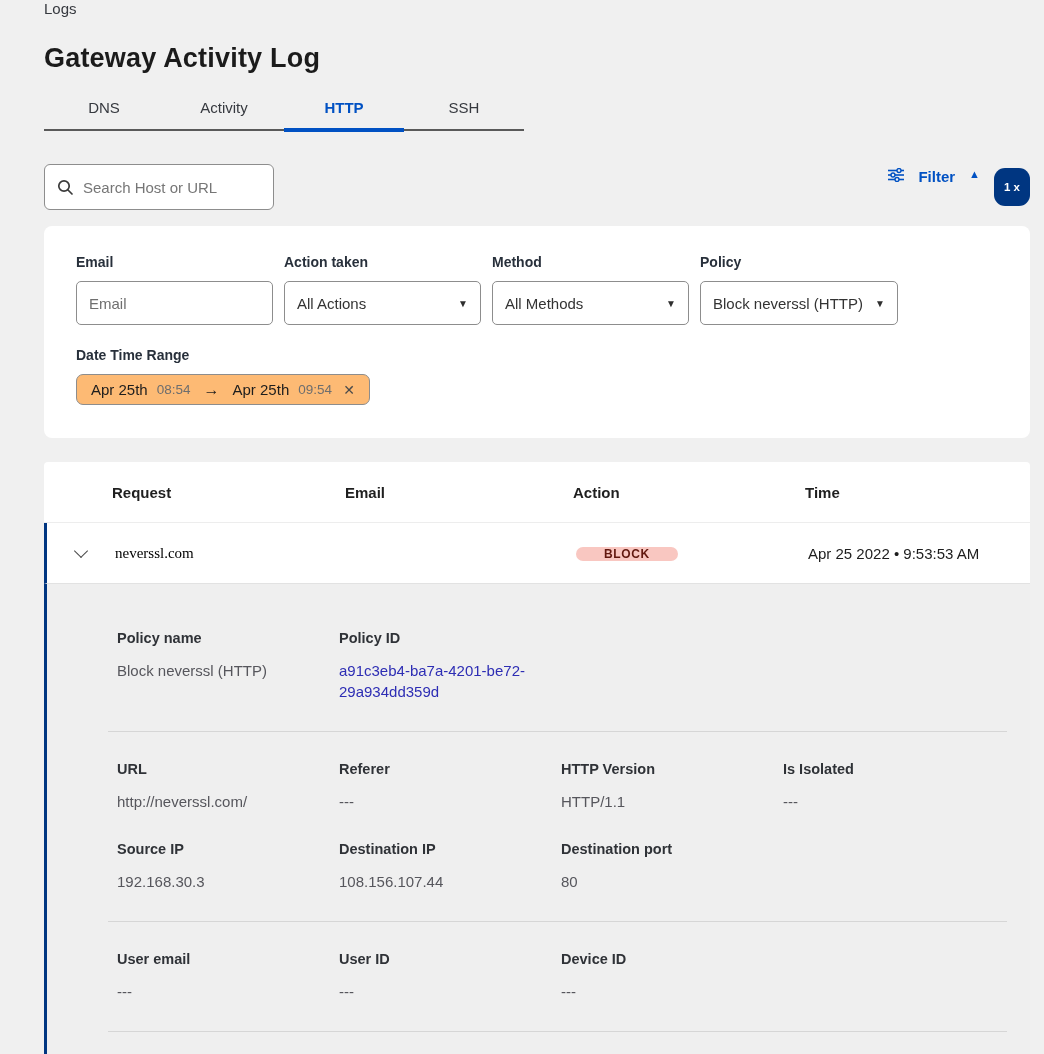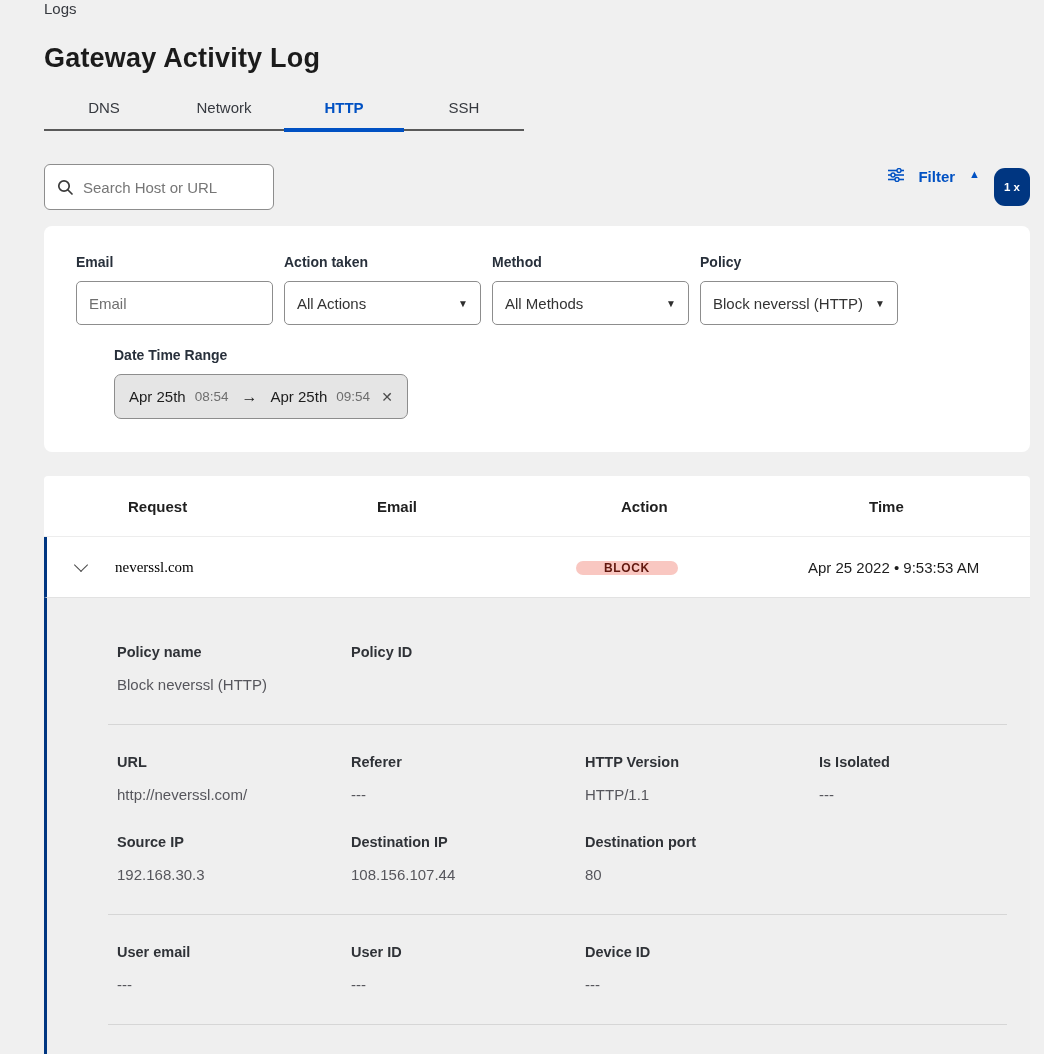--- a/index.html
+++ b/index.html
@@ -35,62 +35,62 @@
   
   .filter-card { background: #fff; border-radius: 8px; margin-top: 16px; padding: 28px 32px 33px 32px; }
   .filter-grid { display: flex; gap: 11px; }
   .filter-field { width: 197px; }
   .filter-field .f-label { font-size: 14px; font-weight: 700; color: #28303b; margin-bottom: 11px; }
   .f-input, .f-select { height: 44px; border: 1px solid #8d8d8d; border-radius: 5px; background: #fff; display: flex; align-items: center; padding: 0 12px; font-size: 15px; color: #333; }
   .f-input input { border: none; outline: none; width: 100%; font-size: 15px; font-family: inherit; background: transparent; color: #333; }
   .f-input input::placeholder { color: #6f6f6f; }
   .f-select { justify-content: space-between; cursor: pointer; }
   .f-select .sel-arrow { color: #2e2e2e; font-size: 10px; margin-left: 6px; }
-  .date-section { margin-top: 22px; margin-left: 38px; }
+  .date-section { margin-top: 22px; }
   .date-section .f-label { font-size: 14px; font-weight: 700; color: #28303b; margin-bottom: 11px; }
-  .date-control { width: 294px; height: 45px; border: 1px solid #8d8d8d; border-radius: 7px; background: #e5e5e5; display: flex; align-items: center; padding: 0 14px; gap: 9px; font-size: 15px; }
+  .date-control { width: 294px; height: 31px; border: 1px solid #8d8d8d; border-radius: 7px; background: #fdba74; display: flex; align-items: center; padding: 0 14px; gap: 9px; font-size: 15px; }
   .date-val { color: #1d1d1d; }
   .time-val { color: #6e6e6e; font-size: 13.5px; }
   .range-arrow { color: #1d1d1d; font-size: 16px; margin: 0 4px; }
   .clear-x { margin-left: auto; color: #4b4b4b; font-size: 14px; cursor: pointer; }
 
   
   .table-card { background: #fff; margin-top: 24px; border-radius: 4px 4px 0 0; }
   .tbl-grid { display: grid; grid-template-columns: 68px 233px 228px 232px 1fr; align-items: center; }
-  .tbl-header { height: 61px; border-bottom: 1px solid #ededed; gap: 16px; }
+  .tbl-header { height: 61px; border-bottom: 1px solid #ededed; }
   .tbl-header .th { font-size: 15px; font-weight: 700; color: #1f1f1f; }
   .log-row { height: 61px; background: #fff; border-left: 3px solid #003681; border-bottom: 1px solid #e2e2e2; cursor: pointer; }
   .chevron-cell { display: flex; justify-content: center; }
   .chevron { width: 10px; height: 10px; border-right: 1.6px solid #4a4a4a; border-bottom: 1.6px solid #4a4a4a; transform: rotate(45deg); margin-top: -5px; }
   .req-val { font-size: 15px; color: #000000; font-family: Liberation Serif, serif; }
   .block-badge { display: inline-block; background: #f9c7c1; color: #62180f; font-size: 12px; font-weight: 700; letter-spacing: .6px; border-radius: 14px; padding: 0 28px; }
   .time-cell { font-size: 15px; color: #1d1d1d; }
 
   
   .detail-panel { background: #efefef; border-left: 3px solid #003681; padding: 46px 23px 0 70px; min-height: 481px; }
-  .d-grid { display: grid; grid-template-columns: 222px 222px 222px 1fr; gap: 12px; }
+  .d-grid { display: grid; grid-template-columns: 222px 222px 222px 1fr; }
   .d-label { font-size: 14.5px; font-weight: 700; color: #2f3237; margin-bottom: 14px; }
   .d-value { font-size: 15px; color: #56565c; line-height: 21px; }
   .d-link { color: #2d2db4; text-decoration: none; max-width: 192px; display: inline-block; }
   .d-row + .d-row { margin-top: 29px; }
   .divider { border: none; border-top: 1px solid #d6d6d6; margin: 29px 0 29px -9px; }
 
   .icon-svg { display: block; }
 </style>
 </head>
 <body>
 
 <div class="page">
 
   <div class="breadcrumb">Logs</div>
   <div class="page-title">Gateway Activity Log</div>
 
   <div class="tabs">
     <div class="tab">DNS</div>
-    <div class="tab">Network</div>
+    <div class="tab">Activity</div>
     <div class="tab active">HTTP</div>
     <div class="tab">SSH</div>
   </div>
 
   <div class="search-row">
     <div class="search-box">
       <span>
         <svg class="icon-svg" width="17" height="17" viewBox="0 0 17 17">
           <circle cx="7" cy="7" r="5.2" fill="none" stroke="#3a3a3a" stroke-width="1.7"></circle>
           <line x1="11" y1="11" x2="15" y2="15" stroke="#3a3a3a" stroke-width="1.7" stroke-linecap="round"></line>
@@ -181,20 +181,21 @@
 
     <div class="detail-panel">
 
       <div class="d-grid">
         <div>
           <div class="d-label">Policy name</div>
           <div class="d-value">Block neverssl (HTTP)</div>
         </div>
         <div>
           <div class="d-label">Policy ID</div>
+          <div class="d-value"><a class="d-link" href="#">a91c3eb4-ba7a-4201-be72-29a934dd359d</a></div>
         </div>
       </div>
 
       <hr class="divider">
 
       <div class="d-grid d-row">
         <div>
           <div class="d-label">URL</div>
           <div class="d-value">http://neverssl.com/</div>
         </div>

